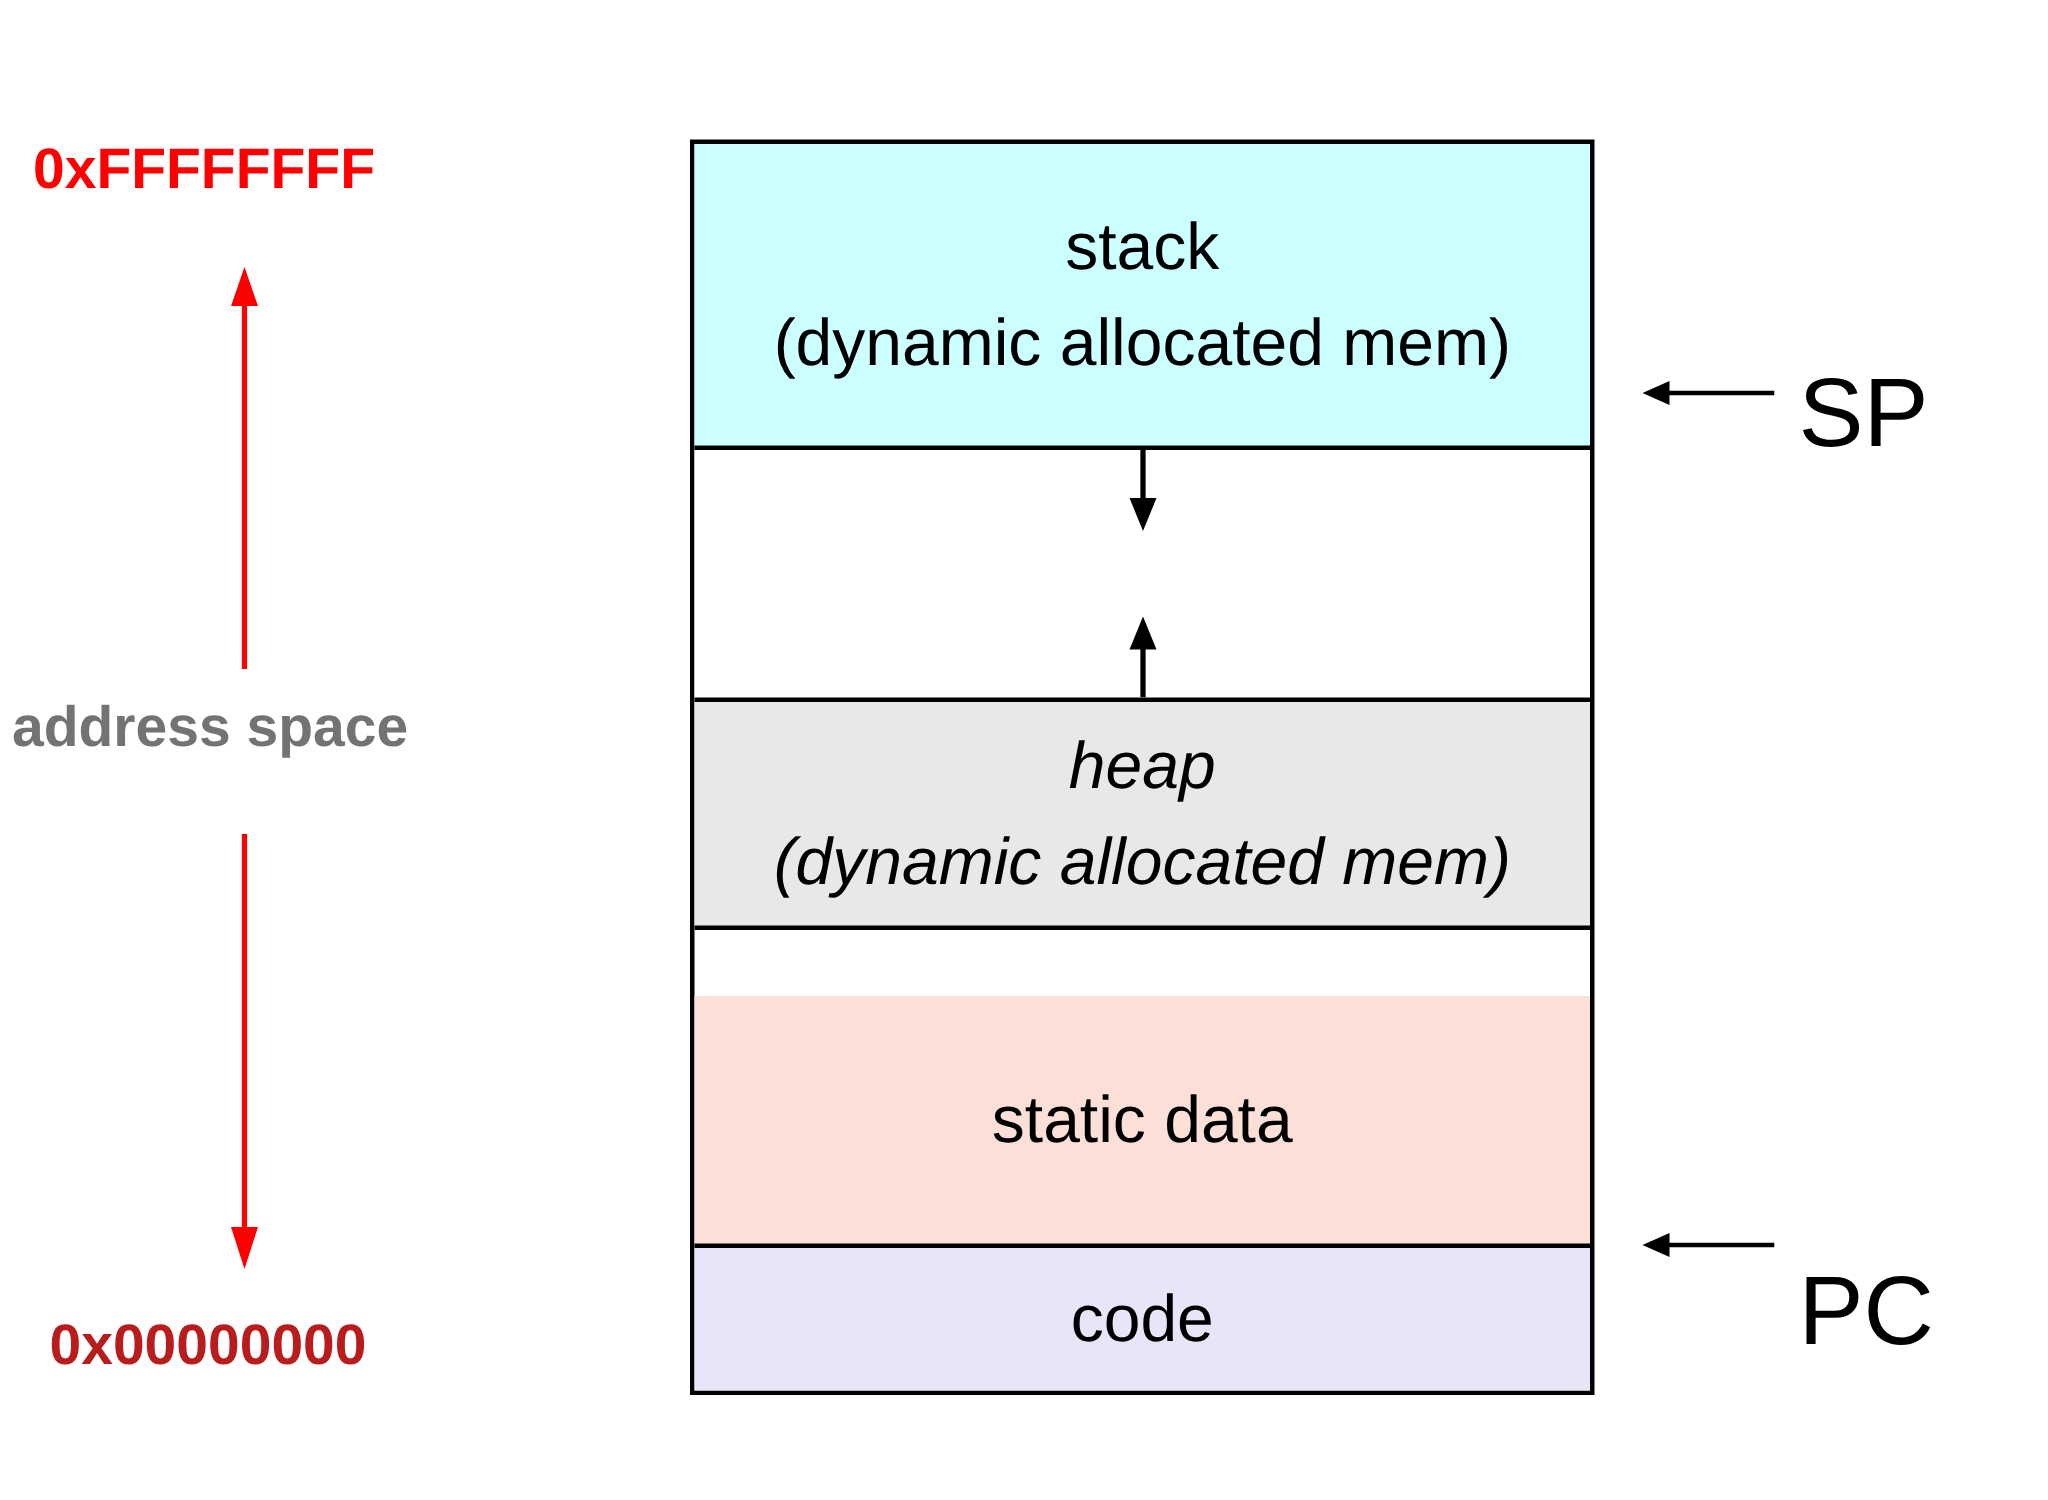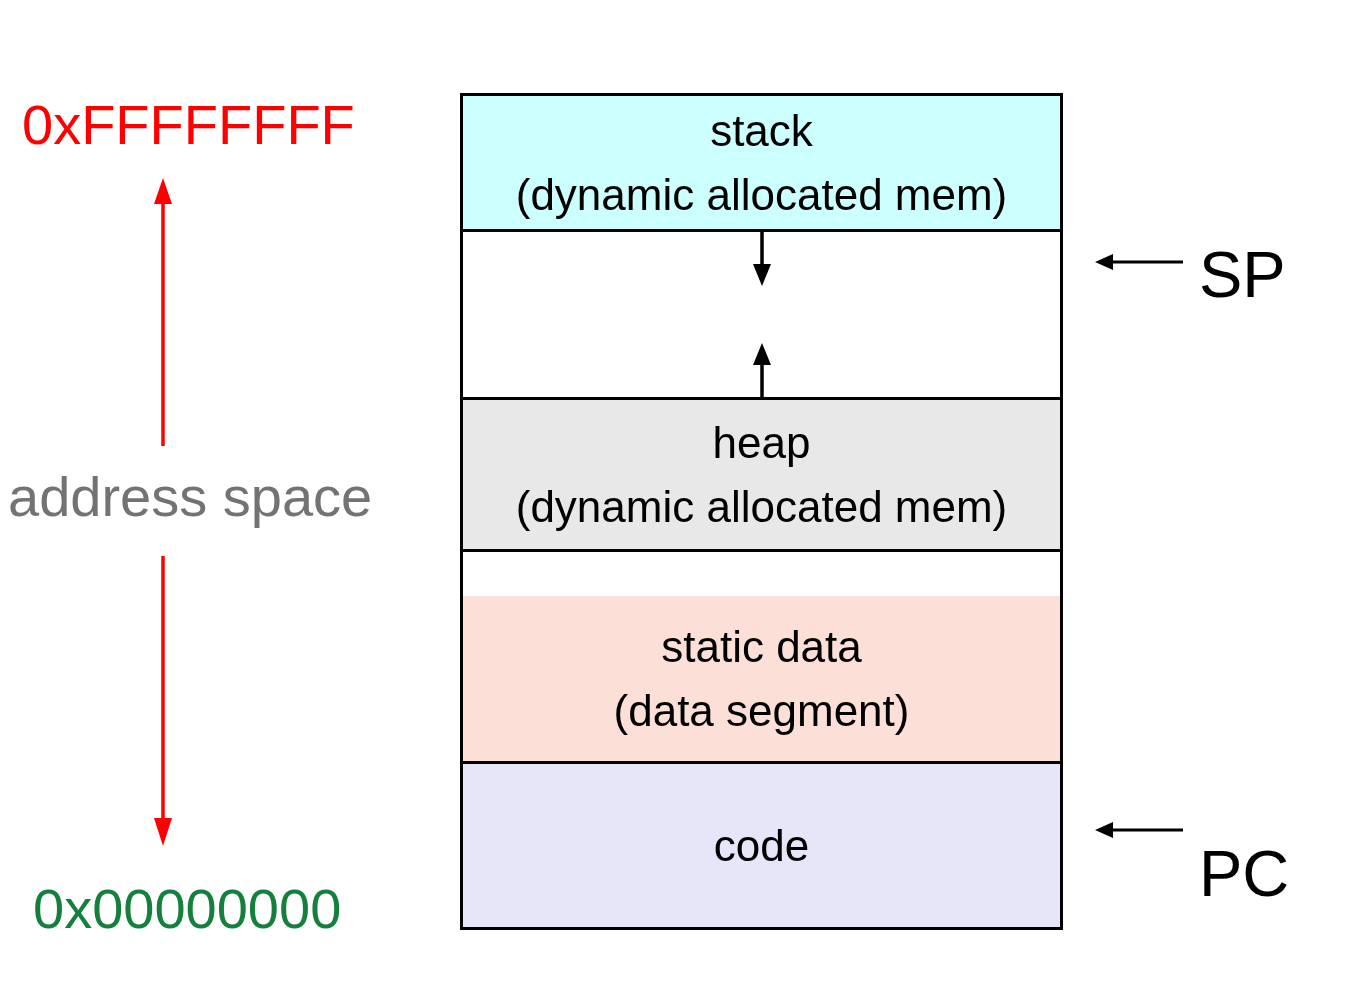--- a/index.html
+++ b/index.html
@@ -31,33 +31,33 @@
     display: flex;
     flex-direction: column;
     justify-content: center;
     align-items: center;
     text-align: center;
     font-size: 44px;
     line-height: 64px;
     border-bottom: 3px solid #000;
   }
   .seg:last-child { border-bottom: none; }
-  .seg-stack  { height: 136px; }
+  .seg-stack  { height: 204px; }
   .seg-free   { height: 168px; }
-  .seg-heap   { height: 152px; }
+  .seg-heap   { height: 152px; font-style: italic; }
   .seg-static { height: 168px; margin-top: 44px; }
   .seg-code   { flex: 1; }
 
   
   .v-arrow { position: absolute; left: calc(50% - 12px); width: 24px; height: 56px; }
   .v-arrow.at-top { top: 0; }
   .v-arrow.at-bottom { bottom: 0; }
 
   
-  .red-text { position: absolute; font-size: 56px; white-space: nowrap; }
+  .red-text { position: absolute; font-size: 38px; white-space: nowrap; font-weight: bold; }
   .addr-top    { left: 22px;  top: 92px;  }
   .addr-axis   { left: 8px;   top: 464px; }
   .addr-bottom { left: 33px;  top: 876px; }
   .axis-arrow { position: absolute; }
   .axis-up   { left: 150px; top: 176px; }
   .axis-down { left: 150px; top: 556px; }
 
   
   .reg-arrow { position: absolute; }
   .sp-arrow { left: 1095px; top: 250px; }
@@ -78,21 +78,21 @@
     <polygon points="13,2 4,28 22,28" style="fill: rgb(255, 0, 0);"></polygon>
   </svg>
 
   <div class="red-text addr-axis" style="color: #737373;">address space</div>
 
   <svg class="axis-arrow axis-down" width="26" height="292" viewBox="0 0 26 292">
     <line x1="13" y1="0" x2="13" y2="264" stroke-width="3.5" style="stroke: rgb(255, 0, 0);"></line>
     <polygon points="13,290 4,262 22,262" style="fill: rgb(255, 0, 0);"></polygon>
   </svg>
 
-  <div class="red-text addr-bottom" style="color: #15803d;">0x00000000</div>
+  <div class="red-text addr-bottom" style="color: #b91c1c;">0x00000000</div>
 
   <div class="mem-box">
 
     <div class="seg seg-stack" style="background-color: rgb(204, 255, 255);">
       <span>stack</span>
       <span>(dynamic allocated mem)</span>
     </div>
 
     <div class="seg seg-free" style="background-color: rgb(255, 255, 255);">
       <svg class="v-arrow at-top" viewBox="0 0 24 56">
@@ -105,21 +105,20 @@
       </svg>
     </div>
 
     <div class="seg seg-heap" style="background-color: rgb(232, 232, 232);">
       <span>heap</span>
       <span>(dynamic allocated mem)</span>
     </div>
 
     <div class="seg seg-static" style="background-color: rgb(252, 224, 216);">
       <span>static data</span>
-      <span>(data segment)</span>
     </div>
 
     <div class="seg seg-code" style="background-color: rgb(230, 230, 248);">
       <span>code</span>
     </div>
 
   </div>
 
   <svg class="reg-arrow sp-arrow" width="88" height="24" viewBox="0 0 88 24">
     <line x1="88" y1="12" x2="16" y2="12" stroke="#000" stroke-width="3"></line>

